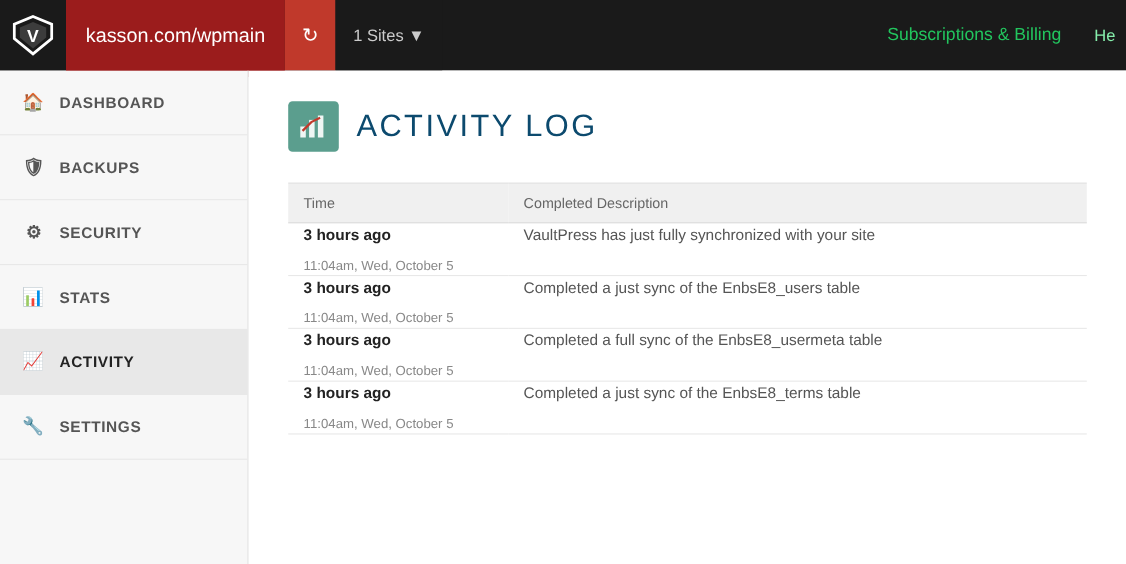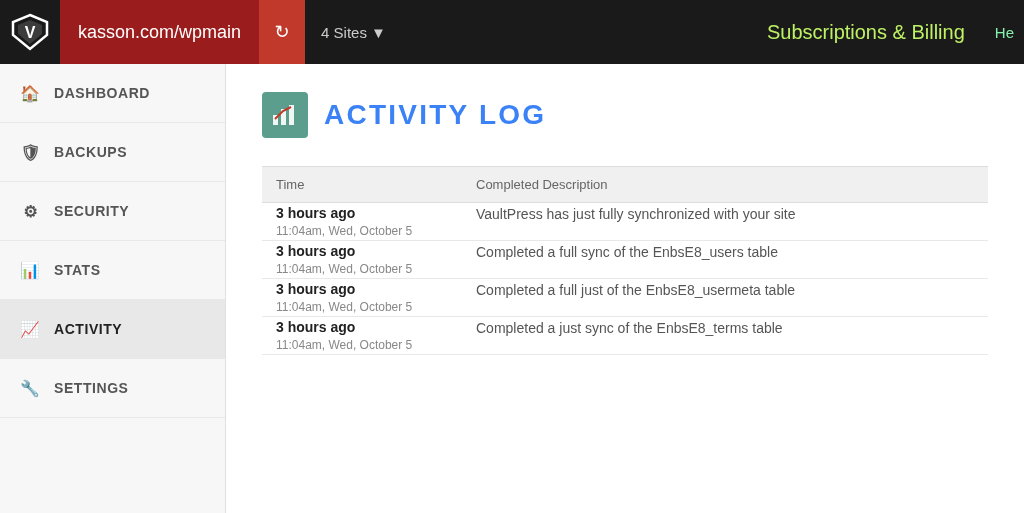--- a/index.html
+++ b/index.html
@@ -56,22 +56,22 @@
       height: 64px;
       padding: 0 16px;
       display: flex;
       align-items: center;
       gap: 6px;
       cursor: pointer;
       font-size: 15px;
     }
     .nav-spacer { flex: 1; }
     .subscriptions-link {
-      color: #bef264;
-      font-size: 20px;
+      color: #22c55e;
+      font-size: 16px;
       padding: 0 20px;
       cursor: pointer;
       text-decoration: none;
     }
     .he-link {
       color: #86efac;
       font-size: 15px;
       padding: 0 10px;
       cursor: pointer;
     }
@@ -133,22 +133,22 @@
       width: 46px;
       height: 46px;
       background: #5b9e8e;
       display: flex;
       align-items: center;
       justify-content: center;
       border-radius: 4px;
     }
     .page-title {
       font-size: 28px;
-      font-weight: 700;
-      color: #3b82f6;
+      font-weight: 400;
+      color: #0c4a6e;
       text-transform: uppercase;
       letter-spacing: 0.08em;
     }
 
     
     .activity-table {
       width: 100%;
       border-collapse: collapse;
     }
     .activity-table thead tr {
@@ -172,21 +172,21 @@
       vertical-align: top;
     }
     .time-primary {
       font-size: 14px;
       font-weight: 700;
       color: #222;
     }
     .time-secondary {
       font-size: 12px;
       color: #888;
-      margin-top: 3px;
+      margin-top: 13px;
     }
     .activity-desc {
       font-size: 14px;
       color: #555;
       padding-top: 2px;
       margin-top: 48px;
     }
     .col-time { width: 200px; }
     .col-desc { }
   </style>
@@ -201,21 +201,21 @@
       <text x="19" y="25" text-anchor="middle" fill="white" font-size="16" font-weight="bold">V</text>
     </svg>
   </div>
   <div class="site-name-area">
     <span class="site-name">kasson.com/wpmain</span>
   </div>
   <button class="refresh-btn">
     <span>↻</span>
   </button>
   <button class="sites-btn">
-    <span>4 Sites ▼</span>
+    <span>1 Sites ▼</span>
   </button>
   <div class="nav-spacer"></div>
   <a class="subscriptions-link">Subscriptions &amp; Billing</a>
   <span class="he-link">He</span>
 </nav>
 
 <div class="main-layout">
 
   <aside class="sidebar">
 
@@ -275,30 +275,30 @@
       <td class="col-desc">
         <span class="activity-desc">VaultPress has just fully synchronized with your site</span>
       </td>
     </tr>
           <tr>
       <td class="col-time">
         <div class="time-primary">3 hours ago</div>
         <div class="time-secondary">11:04am, Wed, October 5</div>
       </td>
       <td class="col-desc">
-        <span class="activity-desc">Completed a full sync of the EnbsE8_users table</span>
+        <span class="activity-desc">Completed a just sync of the EnbsE8_users table</span>
       </td>
     </tr>
           <tr>
       <td class="col-time">
         <div class="time-primary">3 hours ago</div>
         <div class="time-secondary">11:04am, Wed, October 5</div>
       </td>
       <td class="col-desc">
-        <span class="activity-desc">Completed a full just of the EnbsE8_usermeta table</span>
+        <span class="activity-desc">Completed a full sync of the EnbsE8_usermeta table</span>
       </td>
     </tr>
           <tr>
       <td class="col-time">
         <div class="time-primary">3 hours ago</div>
         <div class="time-secondary">11:04am, Wed, October 5</div>
       </td>
       <td class="col-desc">
         <span class="activity-desc">Completed a just sync of the EnbsE8_terms table</span>
       </td>

